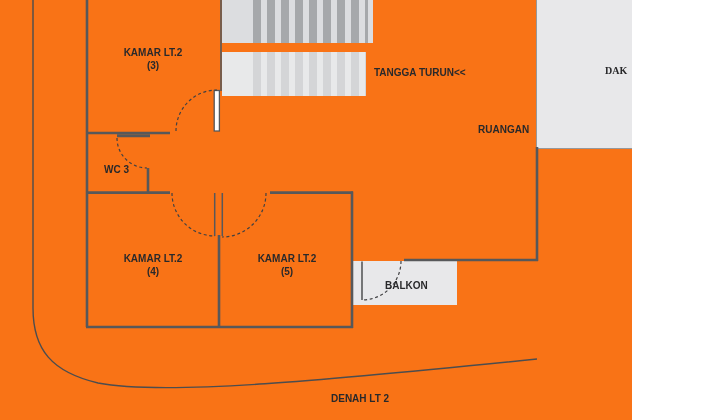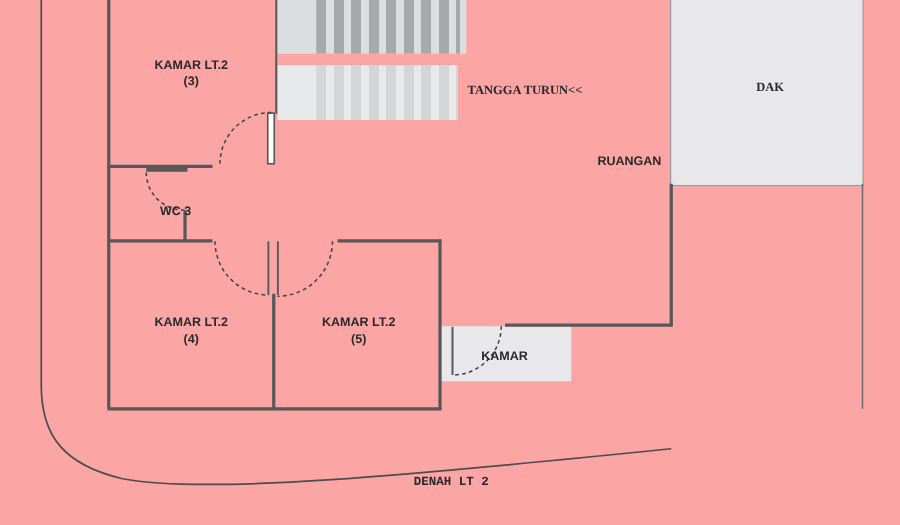--- a/index.html
+++ b/index.html
@@ -1,17 +1,17 @@
 <!DOCTYPE html>
 <html><head>
 <meta charset="utf-8">
 <style>
   html,body{margin:0;padding:0;background:#ffffff;}
   .plan{
-    position:relative;width:720px;height:420px;background:#fca5a5;
+    position:relative;width:632px;height:420px;background:#f97316;
     font-family:"Liberation Sans",sans-serif;overflow:hidden;
   }
   .fill{position:absolute;}
   .stairs-upper{left:222px;top:0;width:151px;height:43px;background:#dcdde0;}
   .stairs-upper .stripes{position:absolute;left:31px;top:0;width:115px;height:43px;
     background:repeating-linear-gradient(90deg,#a6a8ab 0 8px,rgba(0,0,0,0) 8px 14px);}
   .stairs-lower{left:222px;top:52px;width:144px;height:44px;background:#e8e9ea;}
   .stairs-lower .stripes{position:absolute;left:31px;top:0;width:113px;height:44px;
     background:repeating-linear-gradient(90deg,#d4d5d7 0 8px,rgba(0,0,0,0) 8px 14px);}
   .dak-area{left:536px;top:-1px;width:153px;height:148px;background:#e8e8ea;border:1px solid #97989b;}
@@ -71,35 +71,35 @@
       <path d="M266,193 A44 44 0 0 1 222,237"></path>
       <path d="M401,261 A39 39 0 0 1 362,300"></path>
     </g>
   </svg>
 
   <div class="label centered" style="left:93px;top:46px;width:120px;">
     <span>KAMAR LT.2</span>
     <span class="num">(3)</span>
   </div>
 
-  <div class="label" style="left:374px;top:66px;font-family:Liberation Serif, serif;">TANGGA TURUN&lt;&lt;</div>
+  <div class="label" style="left:374px;top:66px;">TANGGA TURUN&lt;&lt;</div>
 
   <div class="label" style="left:605px;top:64px;font-family:Liberation Serif, serif;">DAK</div>
 
   <div class="label" style="left:432px;top:123px;margin-left:46px;">RUANGAN</div>
 
-  <div class="label" style="left:104px;top:163px;margin-left:24px;">WC 3</div>
+  <div class="label" style="left:104px;top:163px;">WC 3</div>
 
   <div class="label centered" style="left:93px;top:252px;width:120px;">
     <span>KAMAR LT.2</span>
     <span class="num">(4)</span>
   </div>
 
   <div class="label centered" style="left:227px;top:252px;width:120px;">
     <span>KAMAR LT.2</span>
     <span class="num">(5)</span>
   </div>
 
-  <div class="label" style="left:385px;top:279px;">KAMAR</div>
+  <div class="label" style="left:385px;top:279px;">BALKON</div>
 
-  <div class="label" style="left:331px;top:380px;font-family:Liberation Mono, monospace;">DENAH LT 2</div>
+  <div class="label" style="left:331px;top:392px;">DENAH LT 2</div>
 
 </div>
 
 </body></html>

